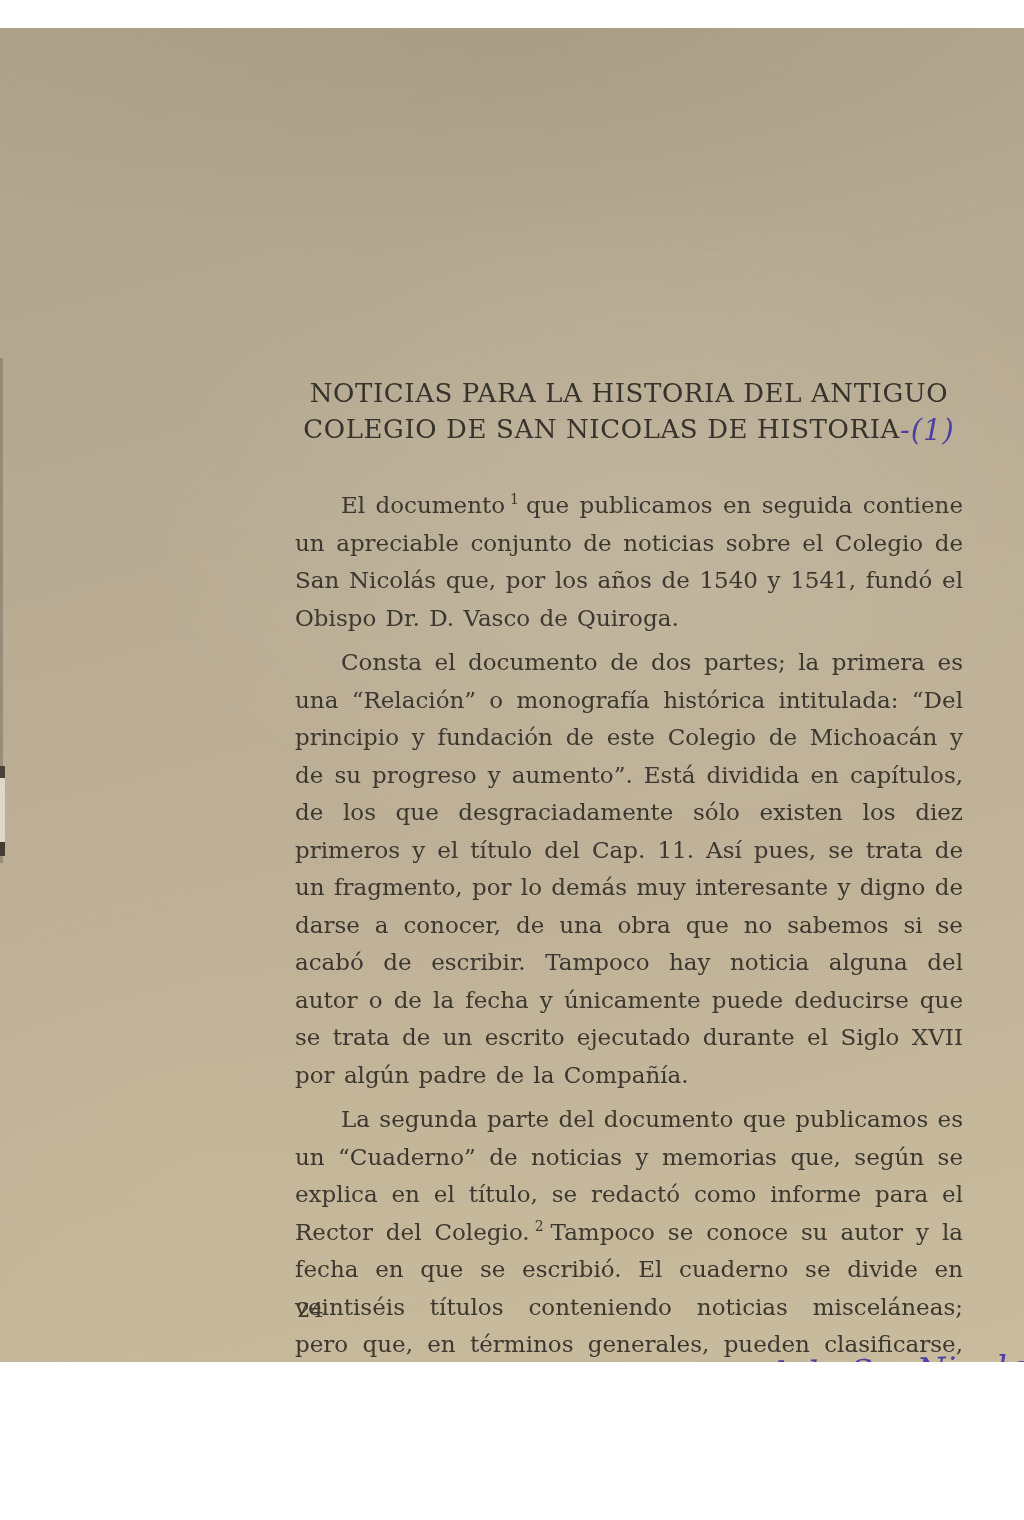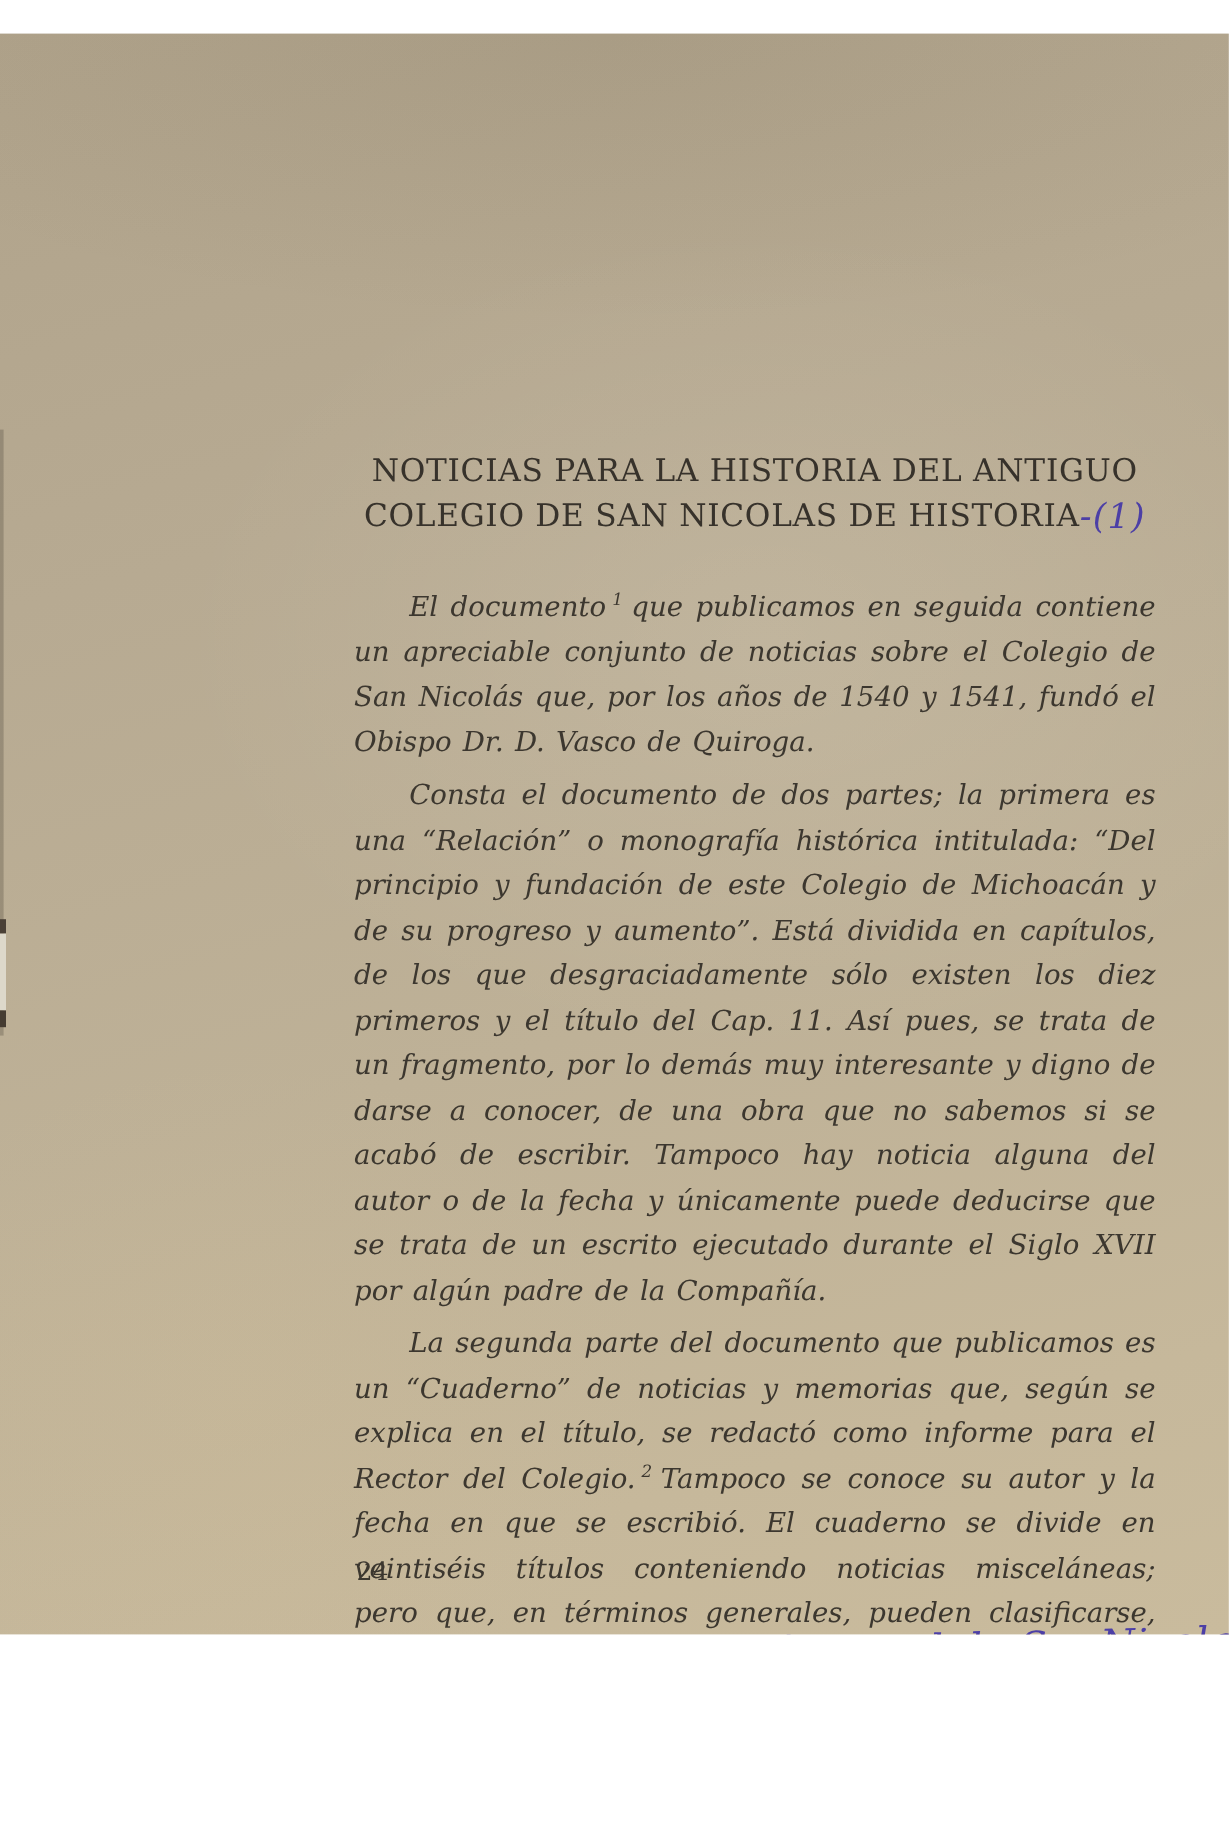--- a/index.html
+++ b/index.html
@@ -48,21 +48,20 @@
     font-size: 29px;
     letter-spacing: 1px;
     color: #4c3fa6;
     position: relative;
     top: 2px;
   }
   .body-par {
     margin: 0;
     text-indent: 46px;
     text-align: justify;
-    font-style: italic;
     font-size: 23px;
     line-height: 37.5px;
     color: #3c372f;
     word-spacing: 2px;
   }
   .body-par + .body-par { margin-top: 7px; }
   .body-par sup {
     font-size: 14px;
     line-height: 0;
     vertical-align: super;

